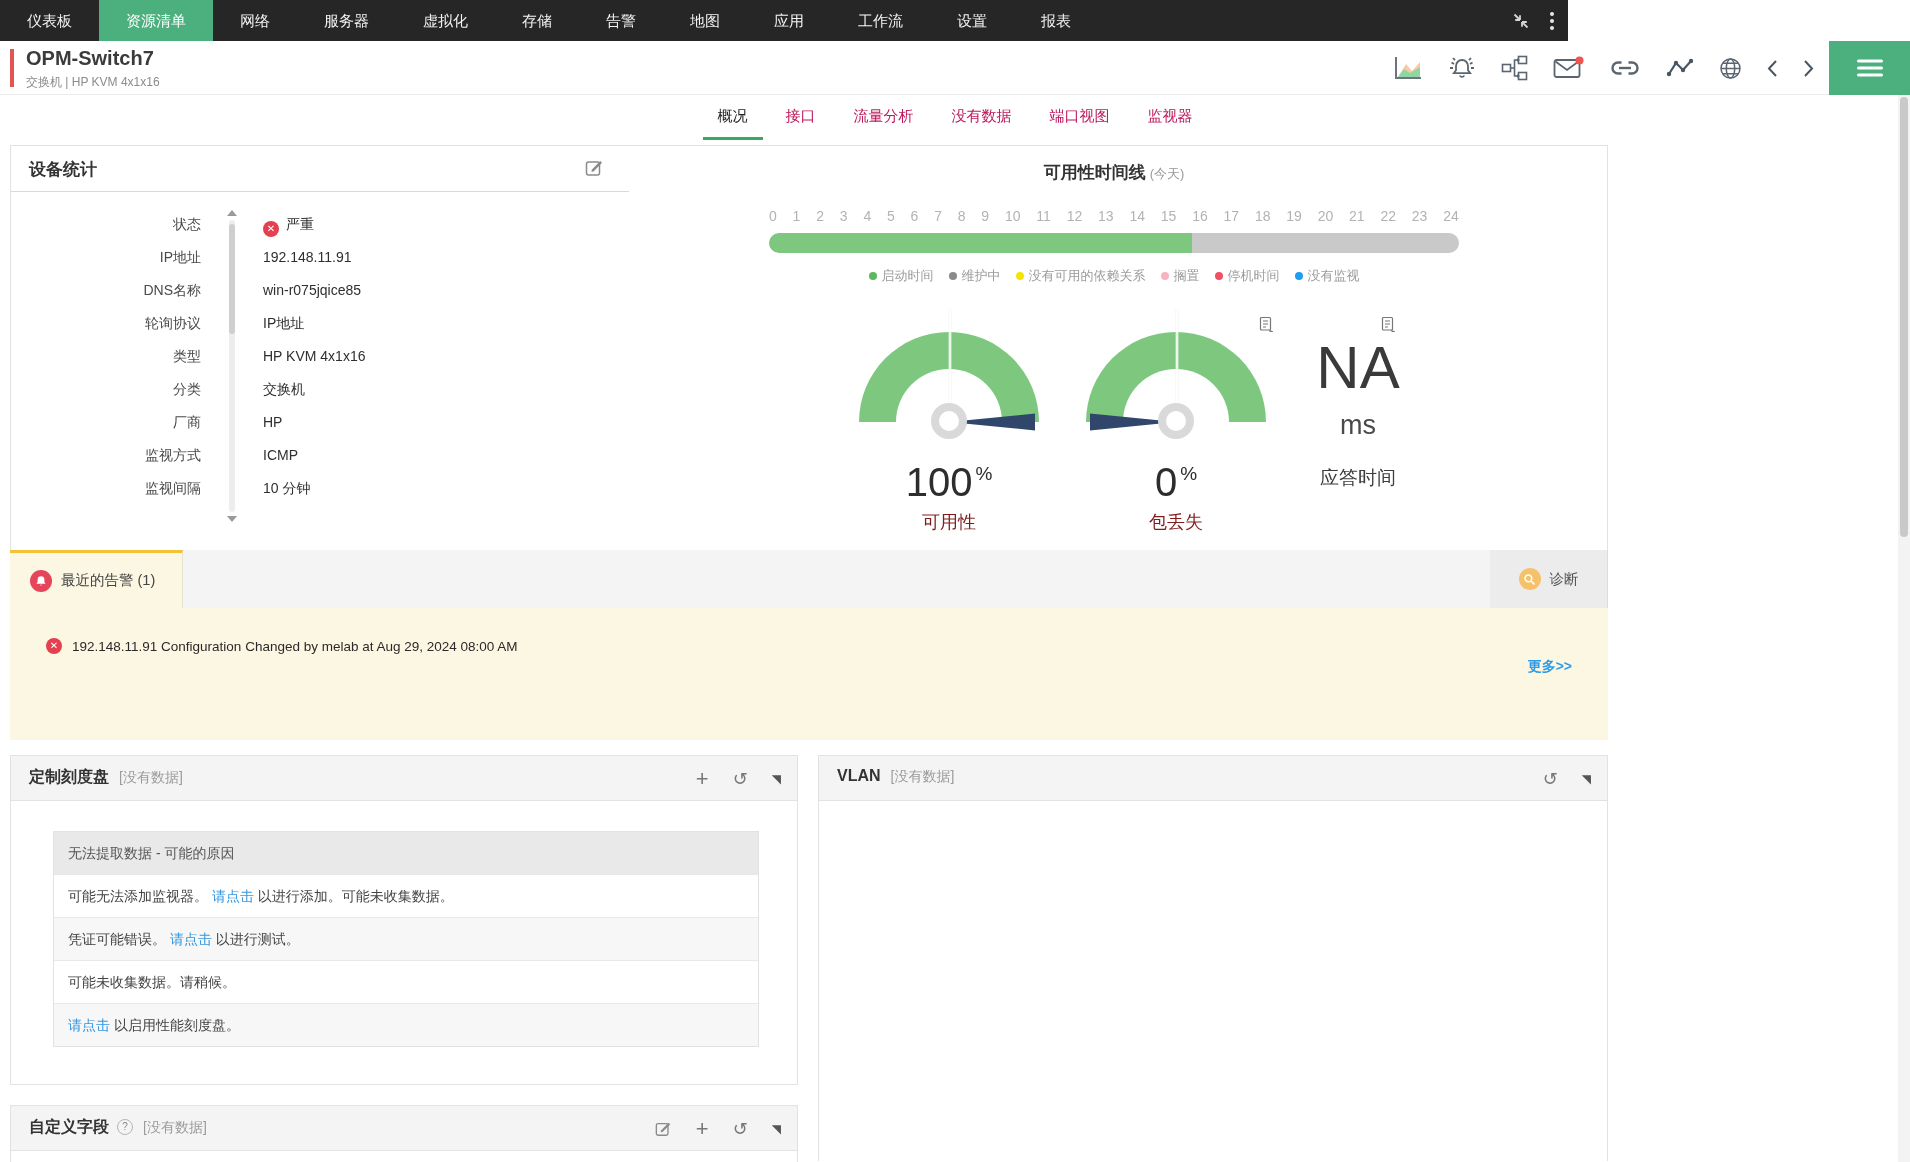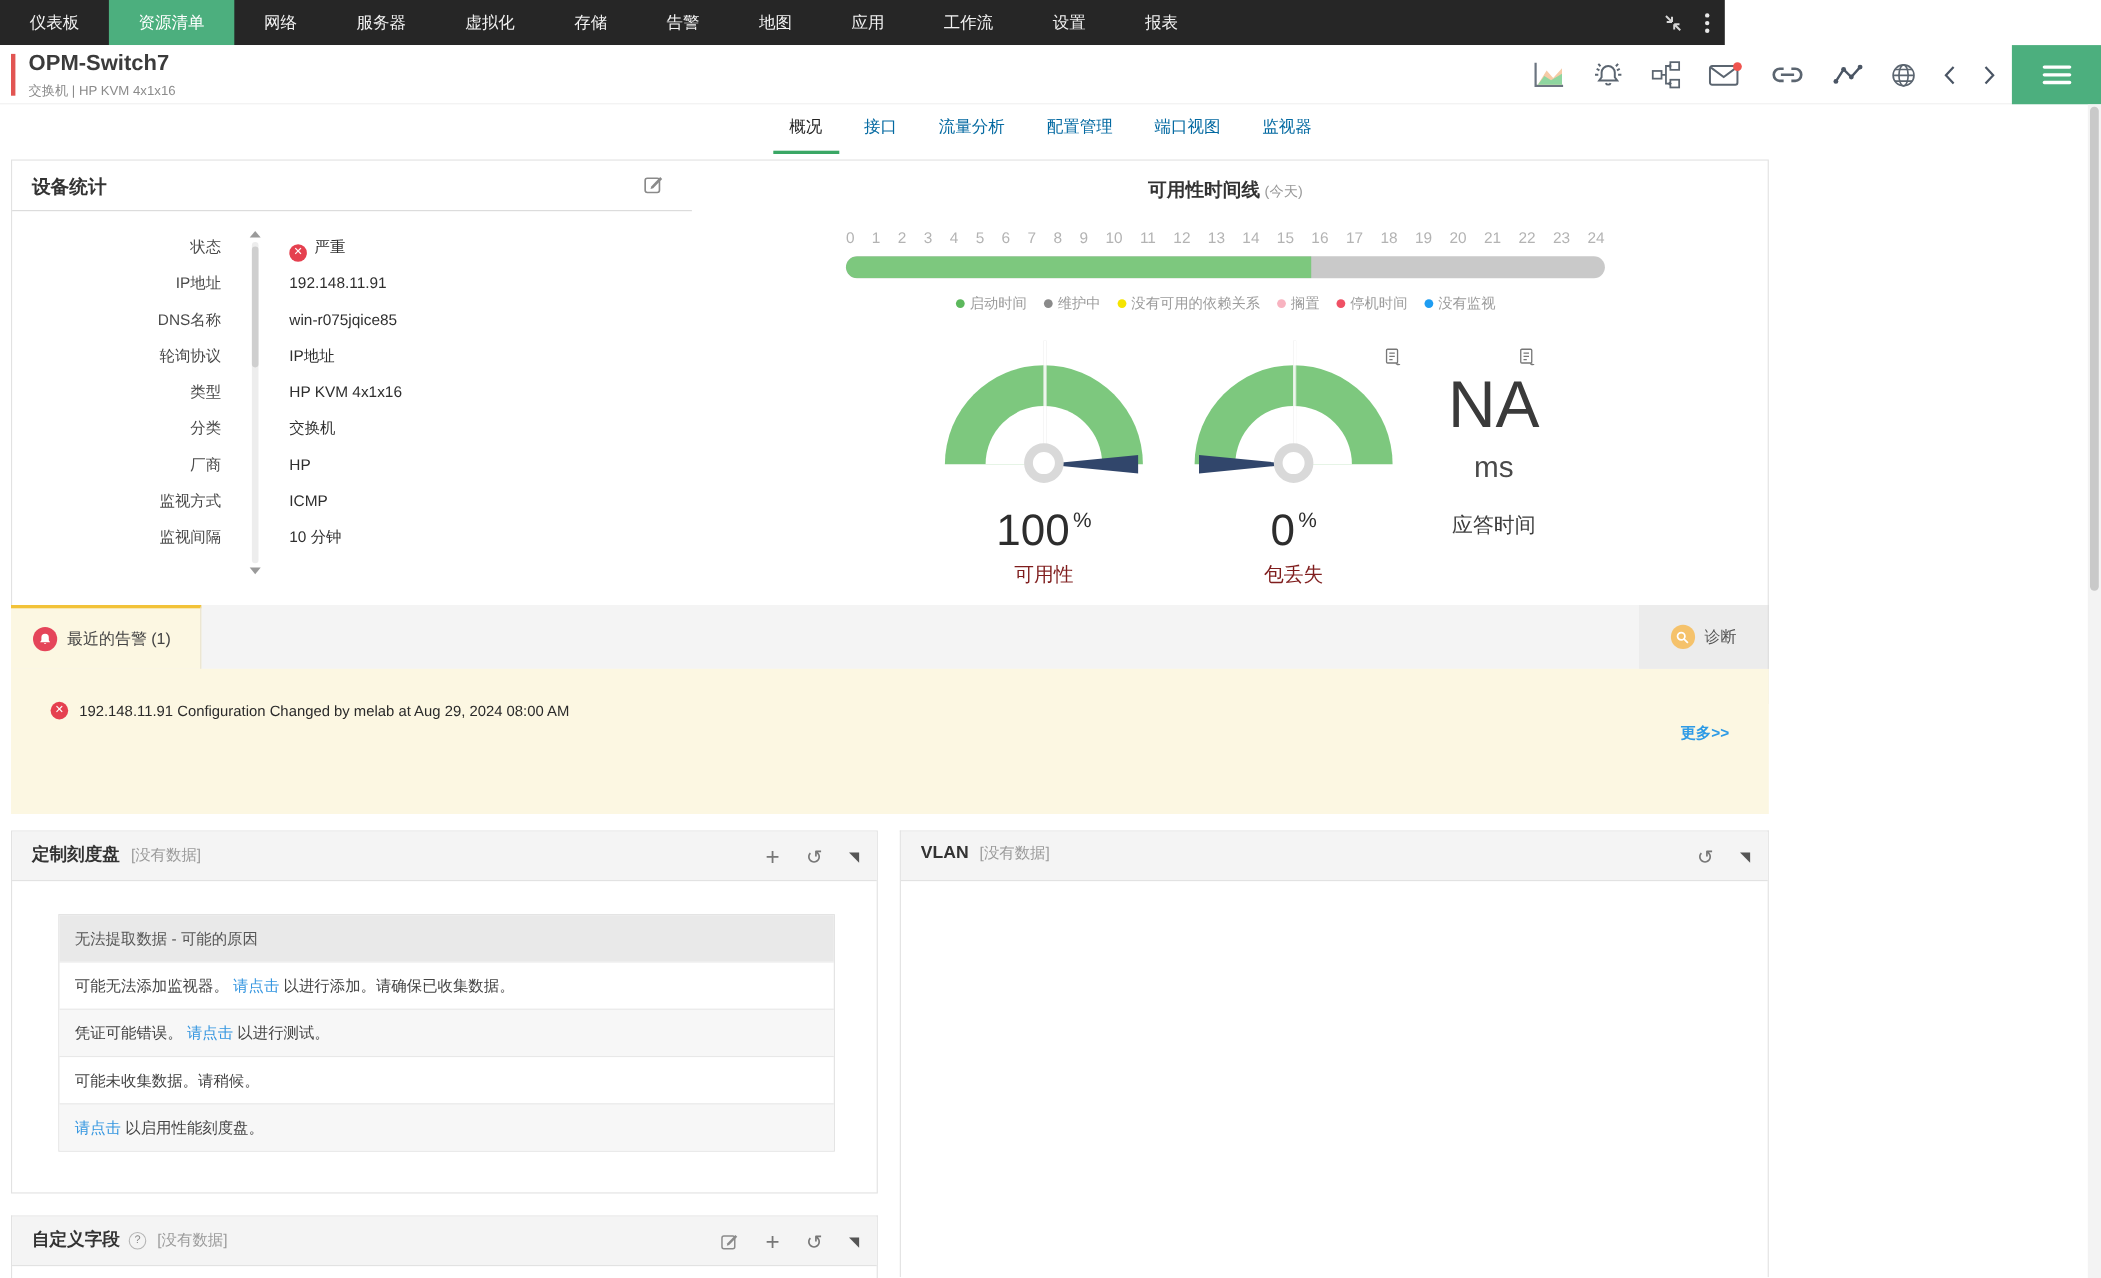--- a/index.html
+++ b/index.html
@@ -21,21 +21,21 @@
   .dev-title{position:absolute;left:26px;top:6px;font-size:20px;font-weight:bold;color:#3b3b3b;}
   .dev-sub{position:absolute;left:26px;top:33px;font-size:12px;color:#8b8b8b;}
   .hdr-icons{position:absolute;right:96px;top:0;height:54px;display:flex;align-items:center;gap:25px;}
   .hdr-icons .ic{display:flex;align-items:center;justify-content:center;cursor:pointer;position:relative;}
   .menu-btn{position:absolute;left:1829px;top:0;width:81px;height:54px;background:#4caf7e;cursor:pointer;}
   .menu-btn .bars{position:absolute;left:50%;top:50%;transform:translate(-50%,-50%);width:26px;}
   .menu-btn .bars i{display:block;height:3px;background:#fff;border-radius:2px;margin:4px 0;}
 
   
   .tabrow{position:absolute;left:0;top:95px;width:1910px;height:45px;display:flex;justify-content:center;gap:8px;background:#fff;}
-  .tab{height:45px;line-height:42px;padding:0 15px;font-size:15px;color:#0369a1;cursor:pointer;border-bottom:3px solid transparent;}
+  .tab{height:45px;line-height:42px;padding:0 15px;font-size:15px;color:#be185d;cursor:pointer;border-bottom:3px solid transparent;}
   .tab.active{color:#222;border-bottom:3px solid #3aa765;}
 
   
   .panel{position:absolute;background:#fff;border:1px solid #e2e2e2;}
   .main-panel{left:10px;top:145px;width:1598px;height:495px;}
 
   
   .stats-head{position:absolute;left:0;top:0;width:618px;height:46px;border-bottom:1px solid #d9d9d9;}
   .stats-title{position:absolute;left:18px;top:12px;font-size:17px;font-weight:bold;color:#333;}
   .edit-pencil{position:absolute;left:574px;top:12px;cursor:pointer;}
@@ -237,21 +237,21 @@
           <i></i>
           <i></i>
         </span>
     </div>
   </header>
 
   <div class="tabrow">
     <div class="tab active">概况</div>
     <div class="tab">接口</div>
     <div class="tab">流量分析</div>
-    <div class="tab">配置管理</div>
+    <div class="tab">没有数据</div>
     <div class="tab">端口视图</div>
     <div class="tab">监视器</div>
   </div>
 
   <section class="panel main-panel">
 
     <div class="stats-head">
       <span class="stats-title">设备统计</span>
       <span class="edit-pencil">
         <svg width="19" height="19" viewBox="0 0 19 19" fill="none">
@@ -415,21 +415,21 @@
     <div class="wpanel-head">
       <span class="wtitle"><span>定制刻度盘</span><span class="nodata">[没有数据]</span></span>
       <span class="whead-icons">
         <span class="wic plus">+</span>
         <span class="wic">↺</span>
         <span class="wic expand">◥</span>
       </span>
     </div>
     <div class="err-box">
       <div class="err-head">无法提取数据 - 可能的原因</div>
-      <div class="err-row"><span>可能无法添加监视器。 </span><span class="lnk">请点击</span><span> 以进行添加。请确保已收集数据。</span></div>
+      <div class="err-row"><span>可能无法添加监视器。 </span><span class="lnk">请点击</span><span> 以进行添加。可能未收集数据。</span></div>
       <div class="err-row"><span>凭证可能错误。 </span><span class="lnk">请点击</span><span> 以进行测试。</span></div>
       <div class="err-row"><span>可能未收集数据。请稍候。</span><span></span></div>
       <div class="err-row"><span></span><span class="lnk">请点击</span><span> 以启用性能刻度盘。</span></div>
     </div>
   </section>
 
   <section class="panel vlan-panel">
     <div class="wpanel-head">
       <span class="wtitle"><span>VLAN</span><span class="nodata">[没有数据]</span></span>
       <span class="whead-icons">

